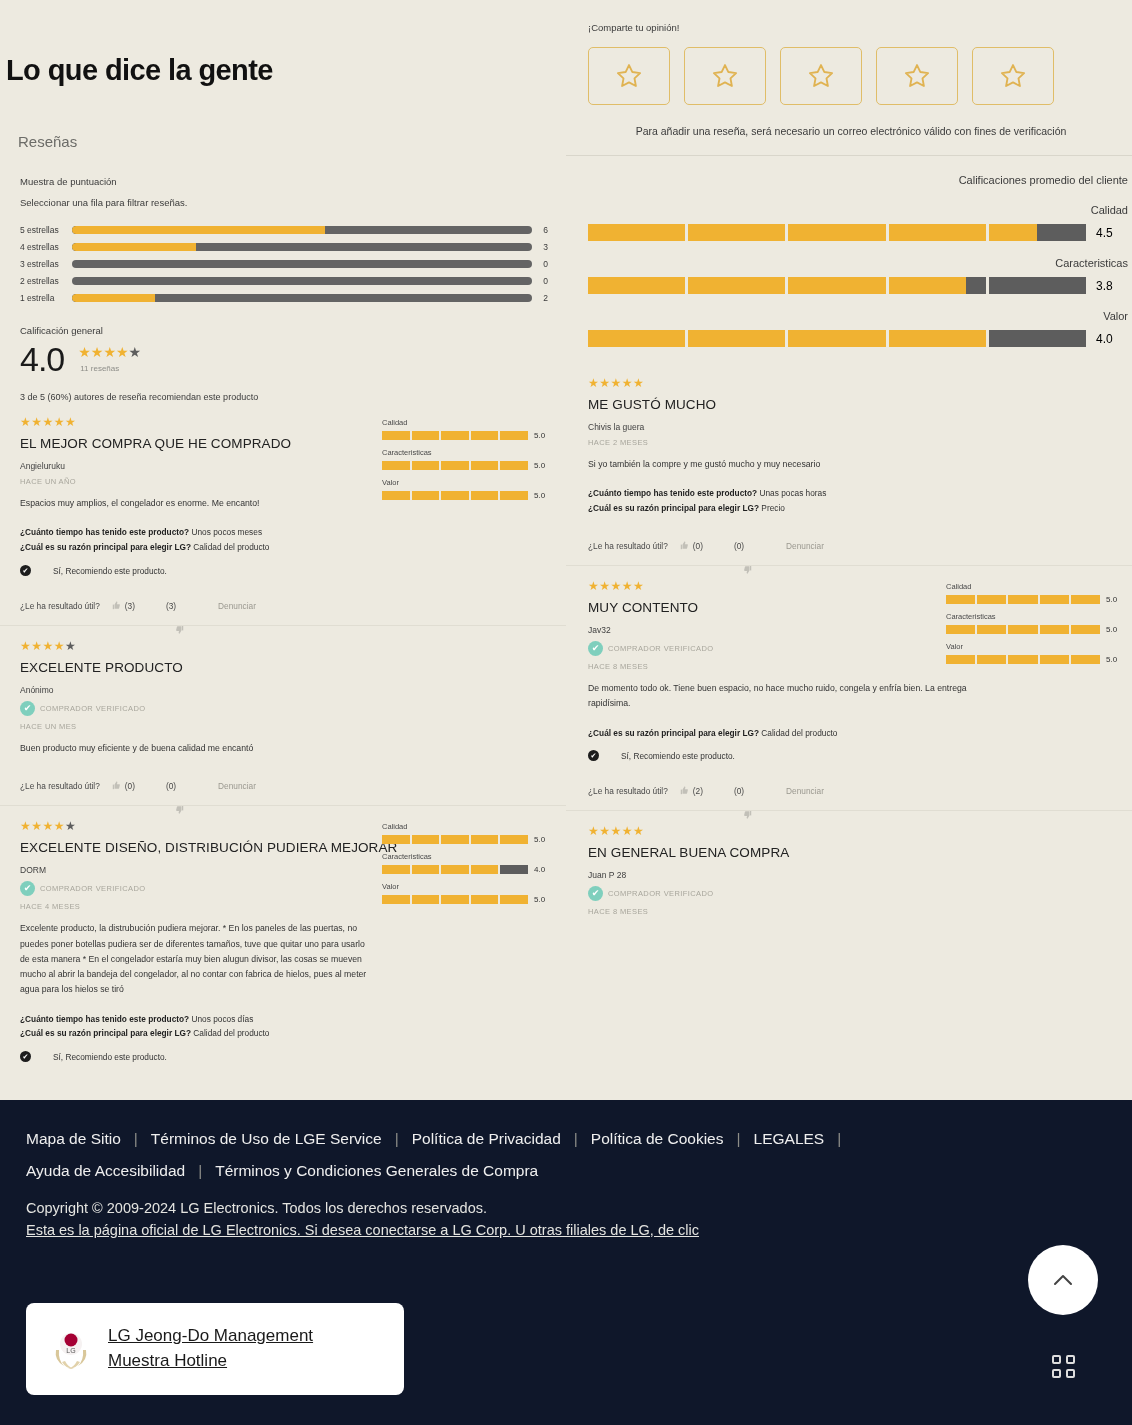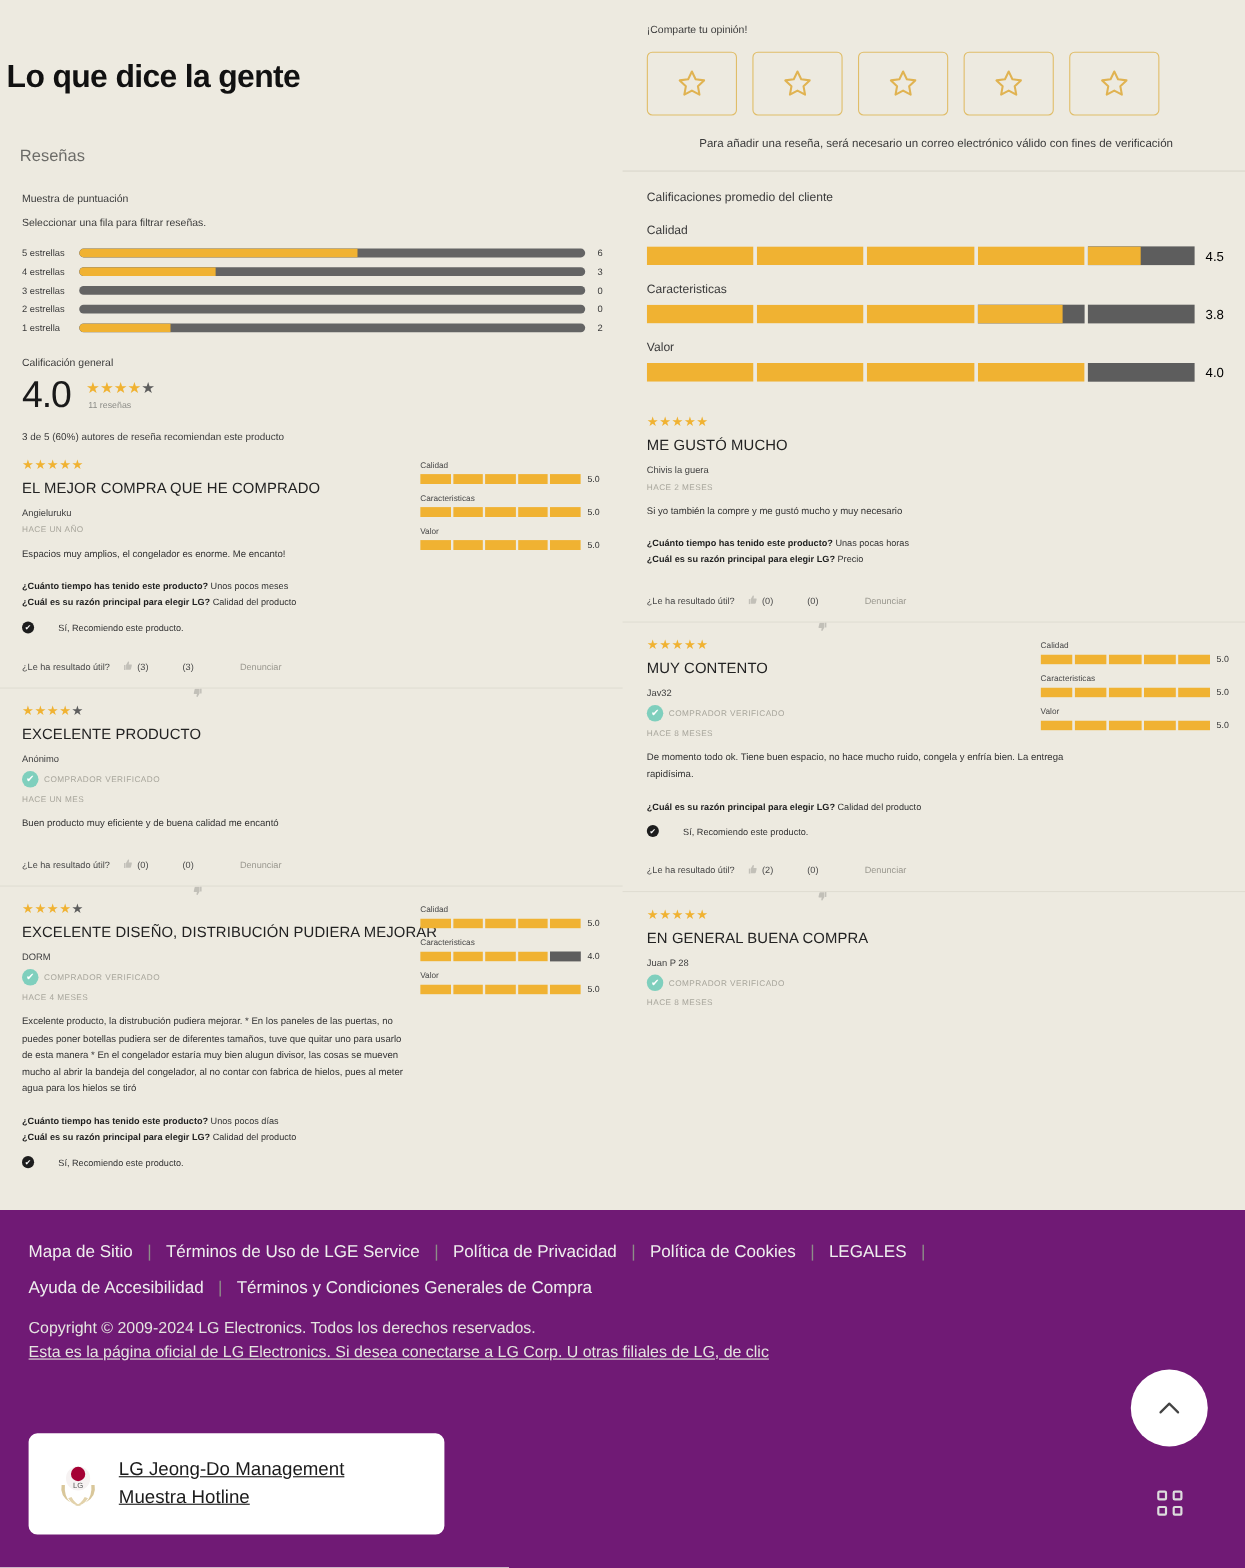--- a/index.html
+++ b/index.html
@@ -106,34 +106,34 @@
   .star-boxes { display:flex; gap:14px; }
   .star-box {
     width:82px; height:58px; border:1px solid #e0bd68; border-radius:5px;
     display:flex; align-items:center; justify-content:center; cursor:pointer;
     background:transparent;
   }
   .star-box svg { width:28px; height:28px; }
   .share-note { font-size:10.5px; color:#3b3b3b; margin-top:20px;text-align:center; }
   .hr { height:1px; background:#d9d6cb; margin:18px 0 0 0; }
 
-  .avg-block { padding:18px 18px 0 22px; }
+  .avg-block { padding:18px 4px 0 22px;text-align:right; }
   .avg-heading { font-size:11px; color:#3b3b3b; margin-bottom:18px; }
   .avg-item { margin-bottom:16px; }
   .avg-name { font-size:11px; color:#3b3b3b; margin-bottom:8px; }
   .avg-row { display:flex; align-items:center; gap:10px; }
   .avg-bar { display:flex; gap:3px; width:498px; }
   .avg-seg { flex:1; height:17px; background:#5d5d5d; overflow:hidden; }
   .avg-seg i { display:block; height:100%; background:#f0b232; }
   .avg-val { font-size:12px; color:#000000; }
 
   
   .footer {
     position:absolute; left:0; top:1100px; width:1132px; height:325px;
-    background:#701a75; color:#efefef;
+    background:#0f172a; color:#efefef;
   }
   .f-links { padding:30px 0 0 26px; font-size:15.5px; display:flex; flex-wrap:wrap; align-items:center; }
   .f-links a { color:#efefef; text-decoration:none; cursor:pointer; }
   .f-sep { color:#8d8d88; margin:0 13px; }
   .f-links2 { padding:14px 0 0 26px; font-size:15.5px; display:flex; align-items:center; }
   .f-copy { padding:20px 0 0 26px; font-size:14.5px; color:#e4e4e0; }
   .f-note { padding:6px 0 0 26px; font-size:14.5px; color:#e4e4e0; text-decoration:underline; cursor:pointer; }
 
   .ethics {
     position:absolute; left:26px; top:1303px; width:378px; height:92px;

